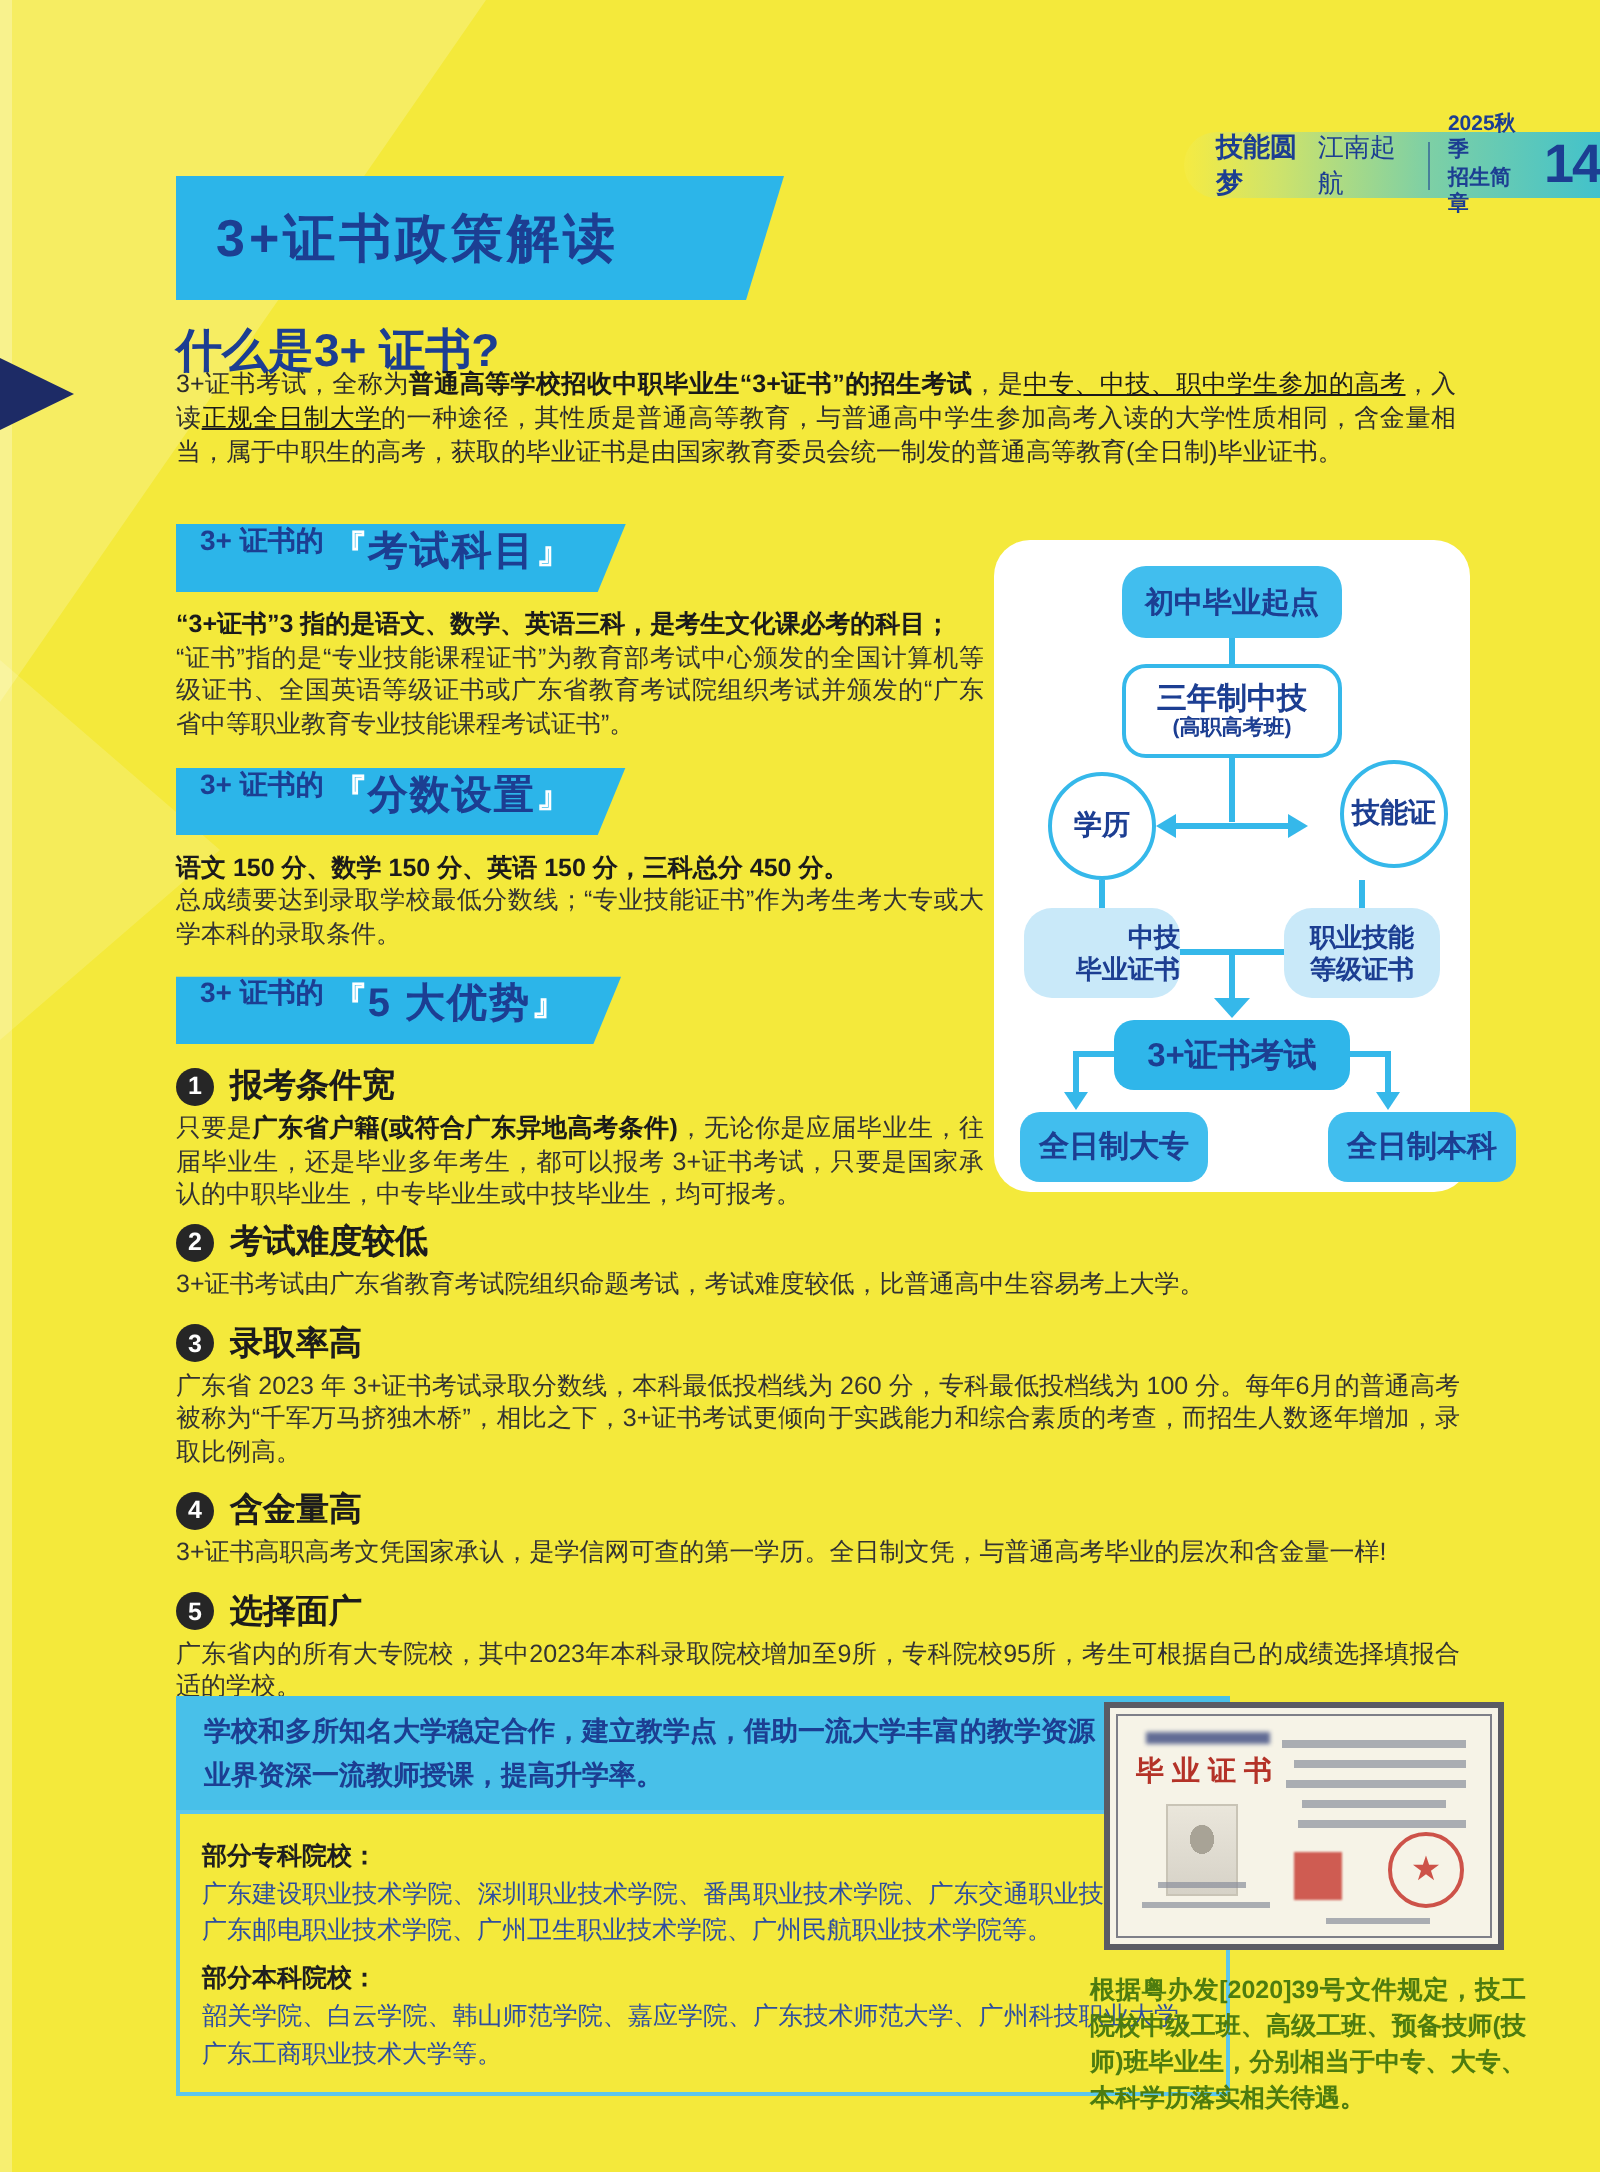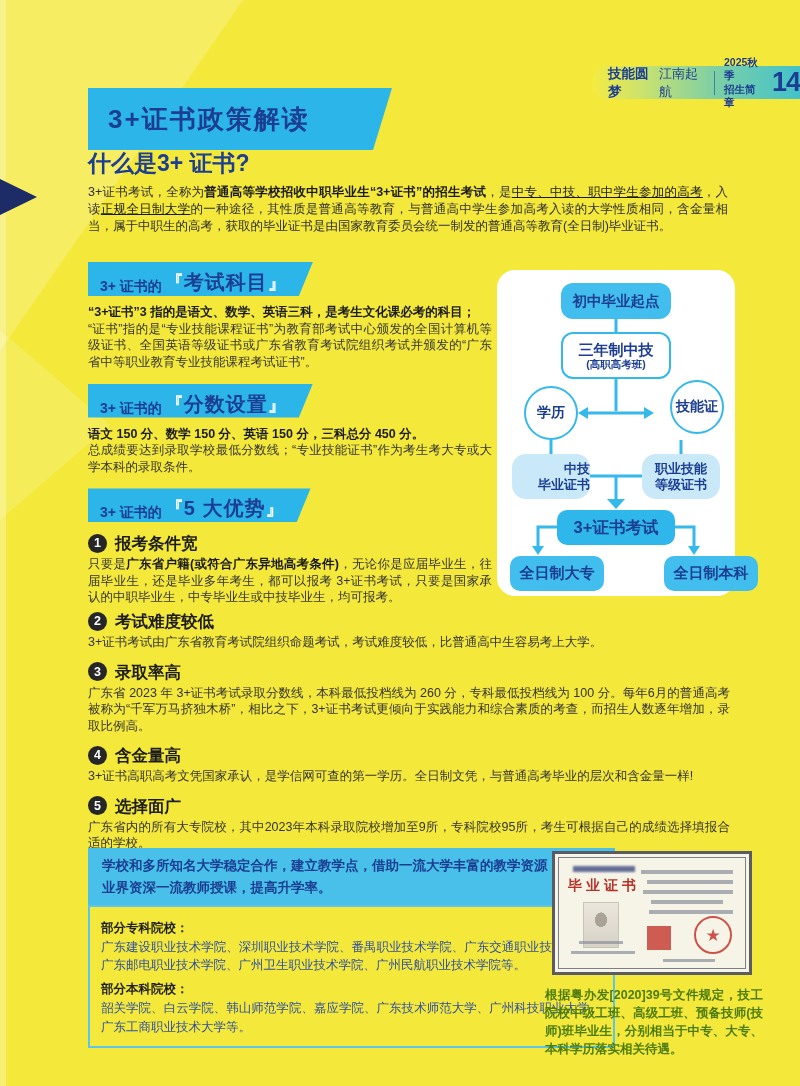--- a/index.html
+++ b/index.html
@@ -20,30 +20,30 @@
   .hdr-brand{display:flex;gap:5px;align-items:baseline;font-size:13px;}
   .hdr-brand .b{font-weight:700;font-size:13.5px;}
   .hdr-div{width:1px;height:24px;background:rgba(28,62,146,.55);margin:0 9px 0 11px;}
   .hdr-season{font-size:10.5px;line-height:1.25;font-weight:600;}
   .hdr-page{font-size:27px;font-weight:700;margin-left:10px;letter-spacing:-1px;}
   
   .title-banner{position:absolute;left:88px;top:88px;width:304px;height:62px;background:#2CB5E9;
     clip-path:polygon(0 0,304px 0,285px 100%,0 100%);display:flex;align-items:center;
     padding-left:20px;box-sizing:border-box;}
   .title-banner span{font-size:26px;font-weight:700;color:#1c3e92;letter-spacing:2px;}
-  .intro-h{position:absolute;left:88px;top:148px;font-size:23px;font-weight:700;color:#1c3e92;margin:0;}
+  .intro-h{position:absolute;left:88px;top:160px;font-size:23px;font-weight:700;color:#1c3e92;margin:0;}
   .intro-p{position:absolute;left:88px;top:184px;width:640px;font-size:12.5px;line-height:1.36;
     color:#2d2d2d;text-align:justify;margin:0;}
   .bold{font-weight:700;color:#1a1a1a;}
   .bu{font-weight:400;color:#1a1a1a;text-decoration:underline;}
   
   .left-col{position:absolute;left:88px;top:262px;width:404px;}
   .sec-banner{height:34px;background:#2CB5E9;width:fit-content;
     clip-path:polygon(0 0,100% 0,calc(100% - 14px) 100%,0 100%);
-    display:flex;align-items:flex-end;padding:0 26px 0 12px;margin:0 0 8px 0;}
+    display:flex;align-items:flex-start;padding:0 26px 0 12px;margin:0 0 8px 0;}
   .sec-banner .pre{font-size:14px;font-weight:700;color:#1c3e92;margin-right:3px;}
   .sec-banner .brk{font-size:19px;font-weight:700;color:#fff;}
   .sec-banner .nm{font-size:20px;font-weight:700;color:#1c3e92;letter-spacing:1px;}
   .sec-text{font-size:12.5px;line-height:1.33;color:#333;text-align:justify;margin:0 0 13px 0;}
   .sec-text .l1{display:block;font-weight:700;color:#1b1b1b;}
   
   .adv-title{display:flex;align-items:center;gap:8px;font-size:16.5px;font-weight:700;
     color:#1c1c1c;margin:11px 0 3px;line-height:20px;}
   .adv-num{width:19px;height:19px;border-radius:50%;background:#262626;color:#fff;font-size:12.5px;
     font-weight:700;display:flex;align-items:center;justify-content:center;flex:0 0 19px;}

